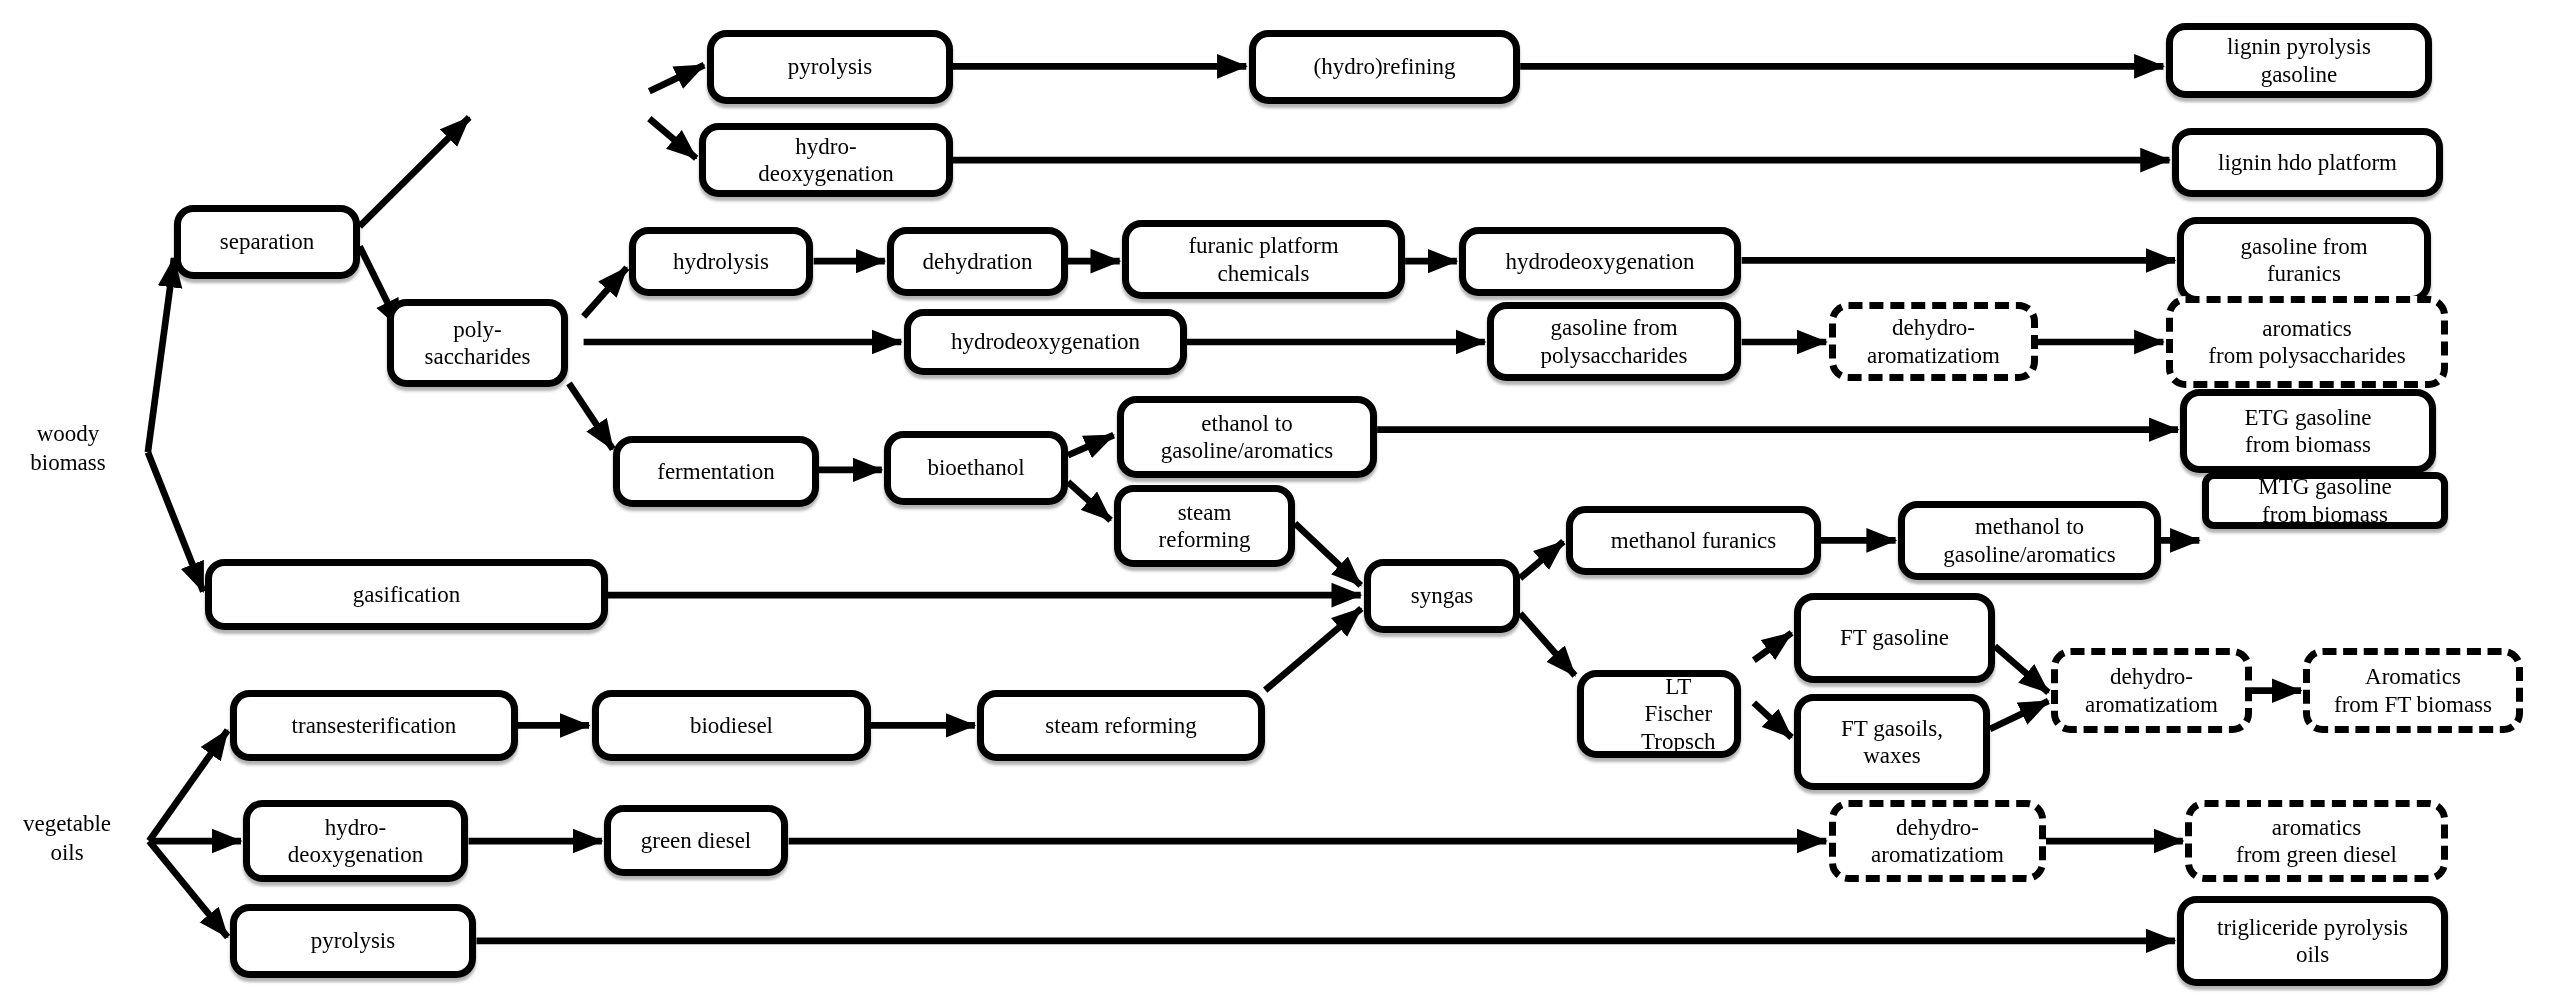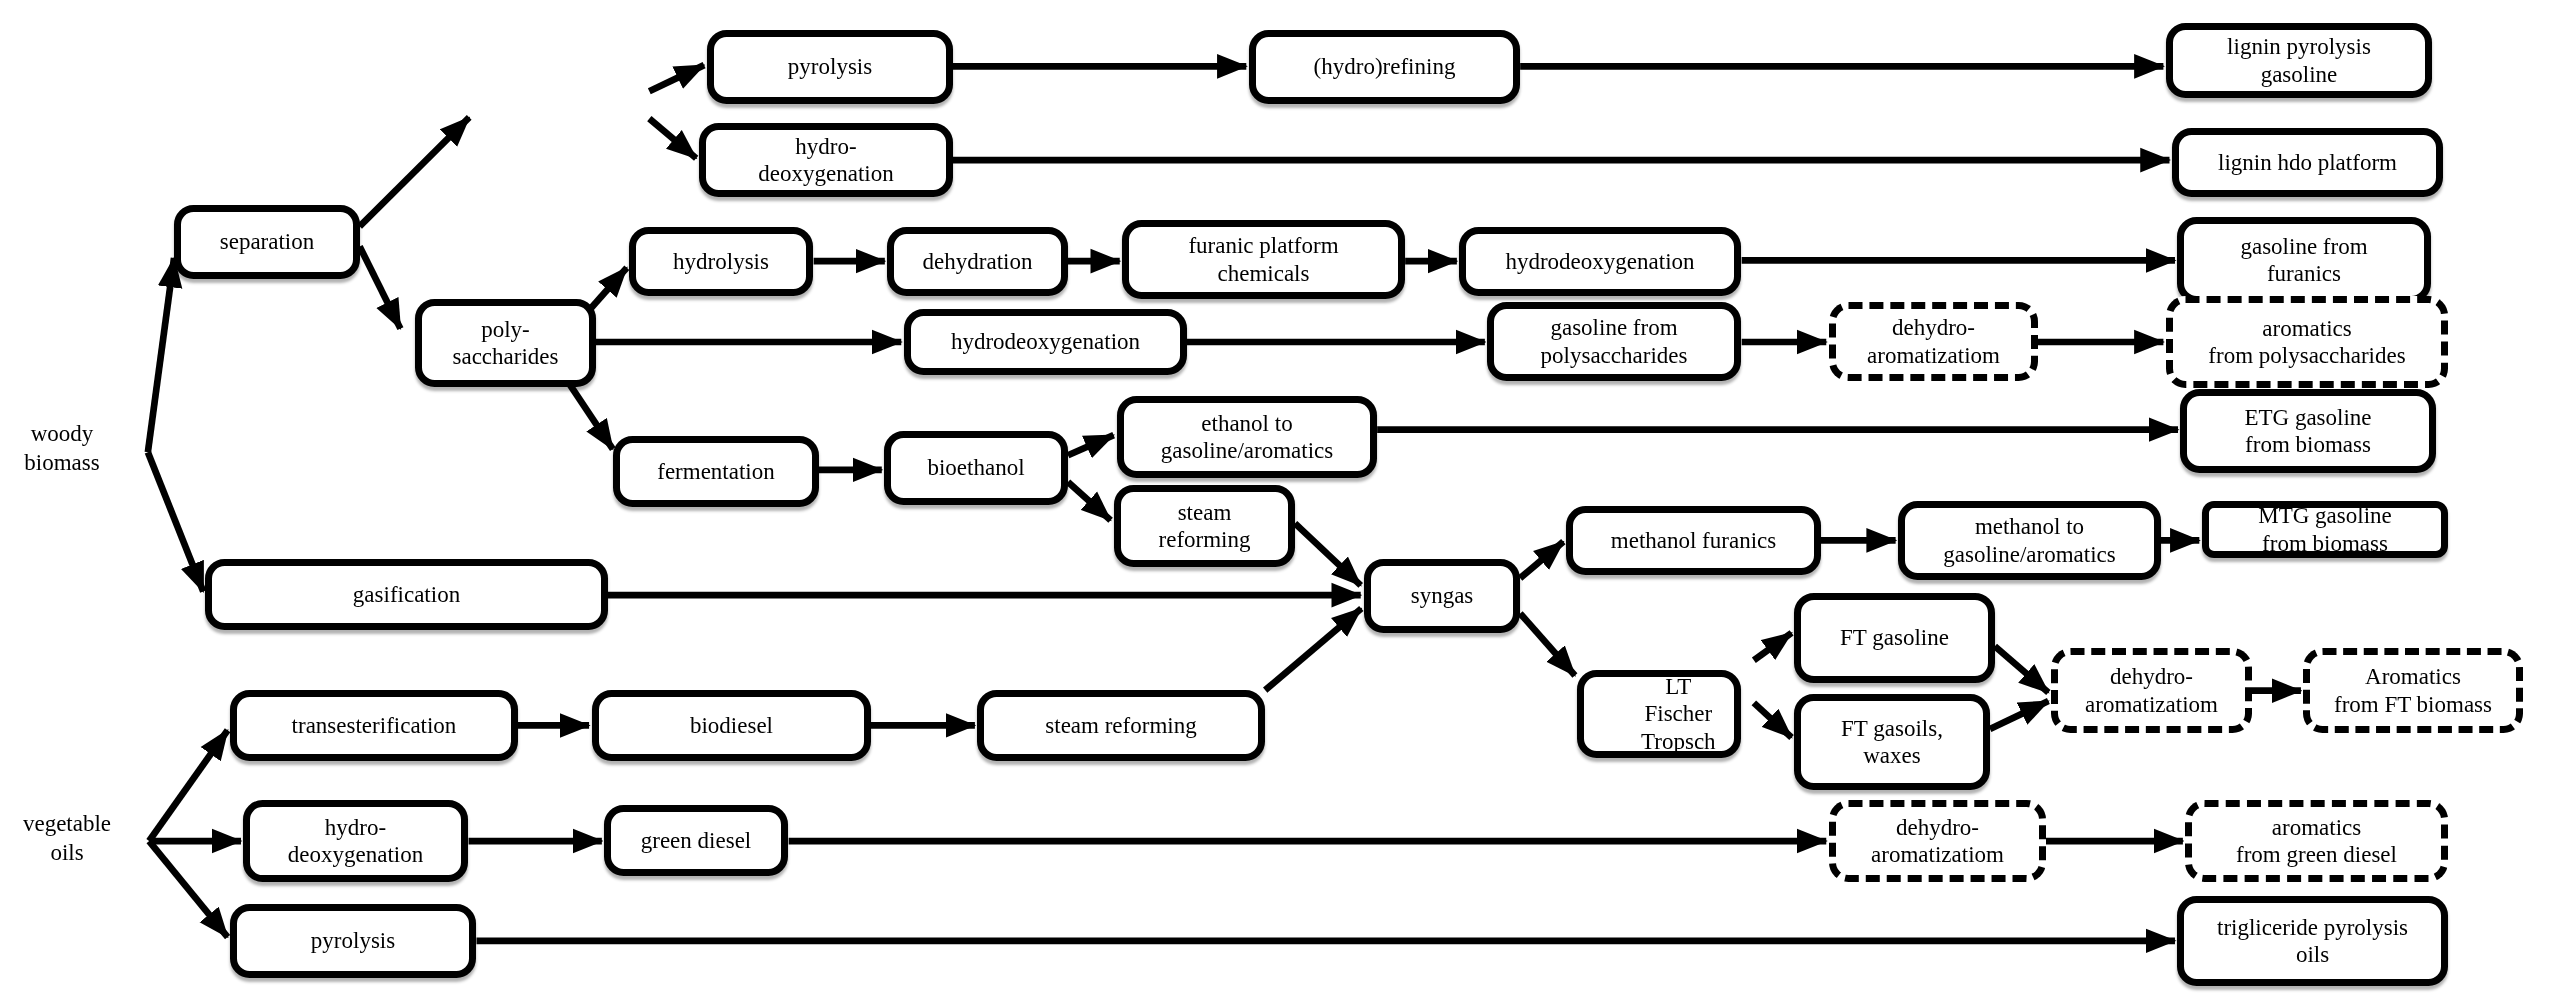--- a/index.html
+++ b/index.html
@@ -78,61 +78,61 @@
     <line class="edge" x1="245" y1="1382" x2="396" y2="1382" marker-end="url(#ah)"></line>
     <line class="edge" x1="245" y1="1382" x2="374" y2="1540" marker-end="url(#ah)"></line>
     <line class="edge" x1="851" y1="1192" x2="968" y2="1192" marker-end="url(#ah)"></line>
     <line class="edge" x1="1431" y1="1192" x2="1602" y2="1192" marker-end="url(#ah)"></line>
     <line class="edge" x1="770" y1="1382" x2="989" y2="1382" marker-end="url(#ah)"></line>
     <line class="edge" x1="1296" y1="1382" x2="3001" y2="1382" marker-end="url(#ah)"></line>
     <line class="edge" x1="3361" y1="1382" x2="3587" y2="1382" marker-end="url(#ah)"></line>
     <line class="edge" x1="783" y1="1546" x2="3574" y2="1546" marker-end="url(#ah)"></line>
   </svg>
 
-  <div class="side-label" style="left:4px;top:409px;width:116px;height:79px;text-align:center;">woody
+  <div class="side-label" style="left:10px;top:409px;width:116px;height:79px;text-align:center;">woody
 biomass</div>
   <div class="side-label" style="left:12px;top:798px;width:110px;height:82px;">vegetable
 oils</div>
 
   <div class="node" style="left:707px;top:30px;width:246px;height:74px;">pyrolysis</div>
   <div class="node" style="left:1249px;top:30px;width:271px;height:74px;">(hydro)refining</div>
   <div class="node" style="left:2166px;top:23px;width:266px;height:75px;">lignin pyrolysis
 gasoline</div>
   <div class="node" style="left:699px;top:123px;width:254px;height:74px;">hydro-
 deoxygenation</div>
   <div class="node" style="left:2172px;top:128px;width:271px;height:69px;">lignin hdo platform</div>
   <div class="node" style="left:174px;top:205px;width:186px;height:74px;">separation</div>
   <div class="node" style="left:629px;top:227px;width:184px;height:69px;">hydrolysis</div>
   <div class="node" style="left:887px;top:227px;width:181px;height:69px;">dehydration</div>
   <div class="node" style="left:1122px;top:220px;width:283px;height:79px;">furanic platform
 chemicals</div>
   <div class="node" style="left:1459px;top:227px;width:282px;height:69px;">hydrodeoxygenation</div>
   <div class="node" style="left:2177px;top:217px;width:254px;height:86px;">gasoline from
 furanics</div>
-  <div class="node" style="left:415px;top:299px;width:181px;height:88px;">poly-
+  <div class="node" style="left:387px;top:299px;width:181px;height:88px;">poly-
 saccharides</div>
   <div class="node" style="left:904px;top:309px;width:283px;height:66px;">hydrodeoxygenation</div>
   <div class="node" style="left:1487px;top:302px;width:254px;height:79px;">gasoline from
 polysaccharides</div>
   <div class="node dashed" style="left:1829px;top:302px;width:209px;height:79px;">dehydro-
 aromatizatiom</div>
   <div class="node dashed" style="left:2166px;top:296px;width:282px;height:92px;">aromatics
 from polysaccharides</div>
   <div class="node" style="left:1117px;top:396px;width:260px;height:82px;">ethanol to
 gasoline/aromatics</div>
   <div class="node" style="left:613px;top:436px;width:206px;height:71px;">fermentation</div>
   <div class="node" style="left:884px;top:431px;width:184px;height:74px;">bioethanol</div>
   <div class="node" style="left:2180px;top:389px;width:256px;height:84px;">ETG gasoline
 from biomass</div>
   <div class="node" style="left:1114px;top:485px;width:181px;height:82px;">steam
 reforming</div>
   <div class="node" style="left:1566px;top:506px;width:255px;height:69px;">methanol furanics</div>
   <div class="node" style="left:1898px;top:501px;width:263px;height:79px;">methanol to
 gasoline/aromatics</div>
-  <div class="node" style="left:2202px;top:501px;width:246px;height:57px;border-radius:12px;">MTG gasoline
+  <div class="node" style="left:2202px;top:472px;width:246px;height:57px;border-radius:12px;">MTG gasoline
 from biomass</div>
   <div class="node" style="left:205px;top:559px;width:403px;height:71px;">gasification</div>
   <div class="node" style="left:1364px;top:559px;width:156px;height:74px;">syngas</div>
   <div class="node" style="left:1794px;top:593px;width:201px;height:90px;border-radius:20px;">FT gasoline</div>
   <div class="node" style="left:1577px;top:670px;width:164px;height:88px;padding-left:46px;">LT Fischer
 Tropsch</div>
   <div class="node dashed" style="left:2051px;top:648px;width:201px;height:85px;">dehydro-
 aromatizatiom</div>
   <div class="node dashed" style="left:2303px;top:648px;width:220px;height:85px;">Aromatics
 from FT biomass</div>

